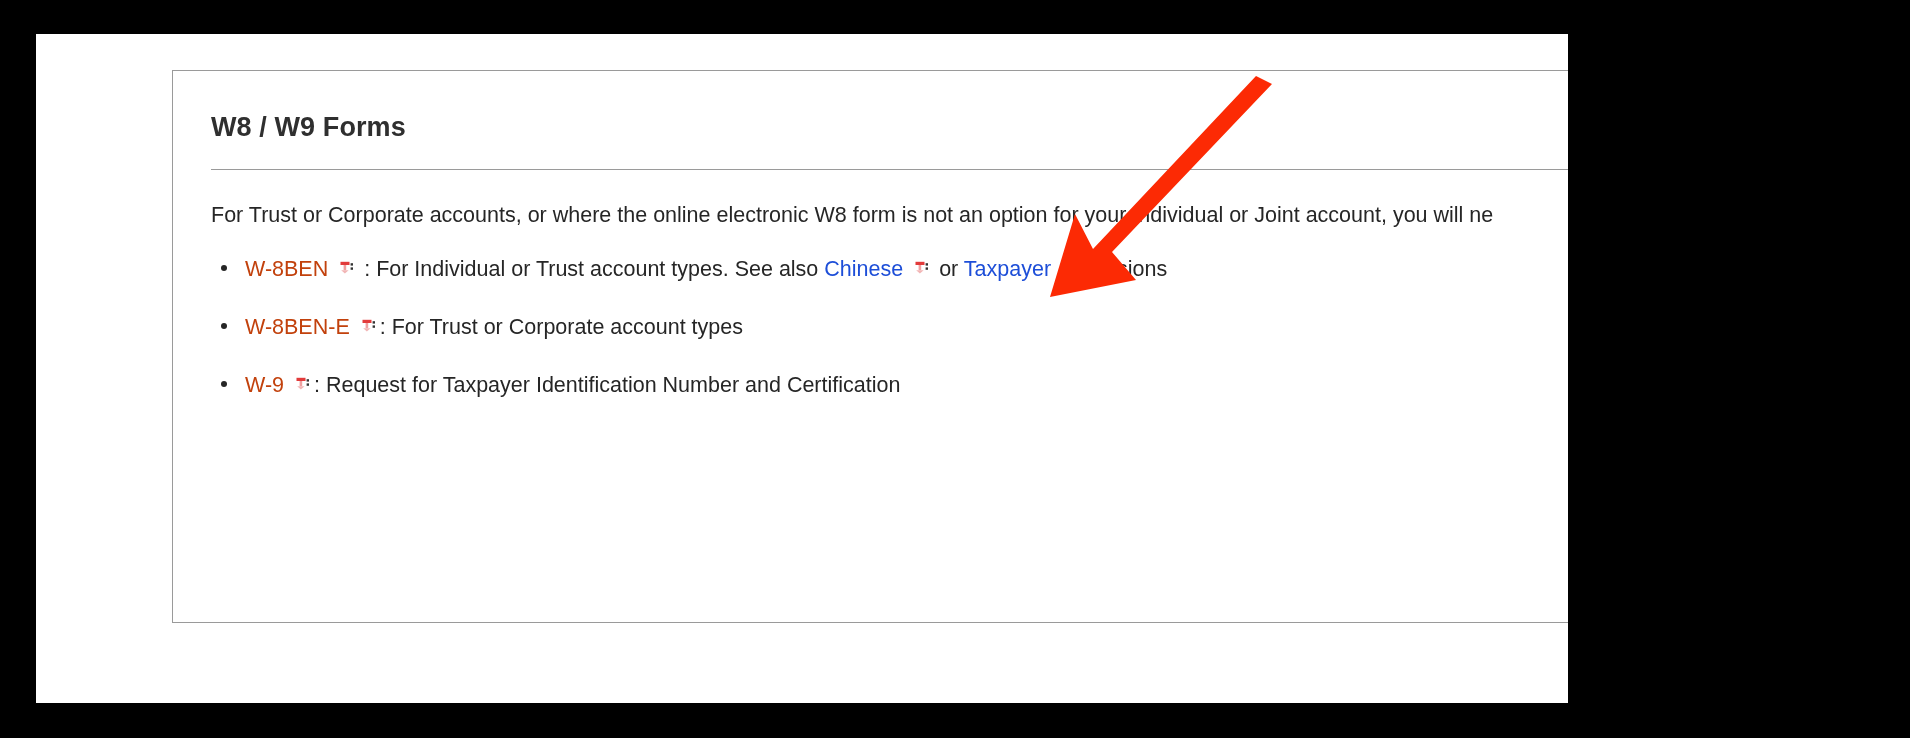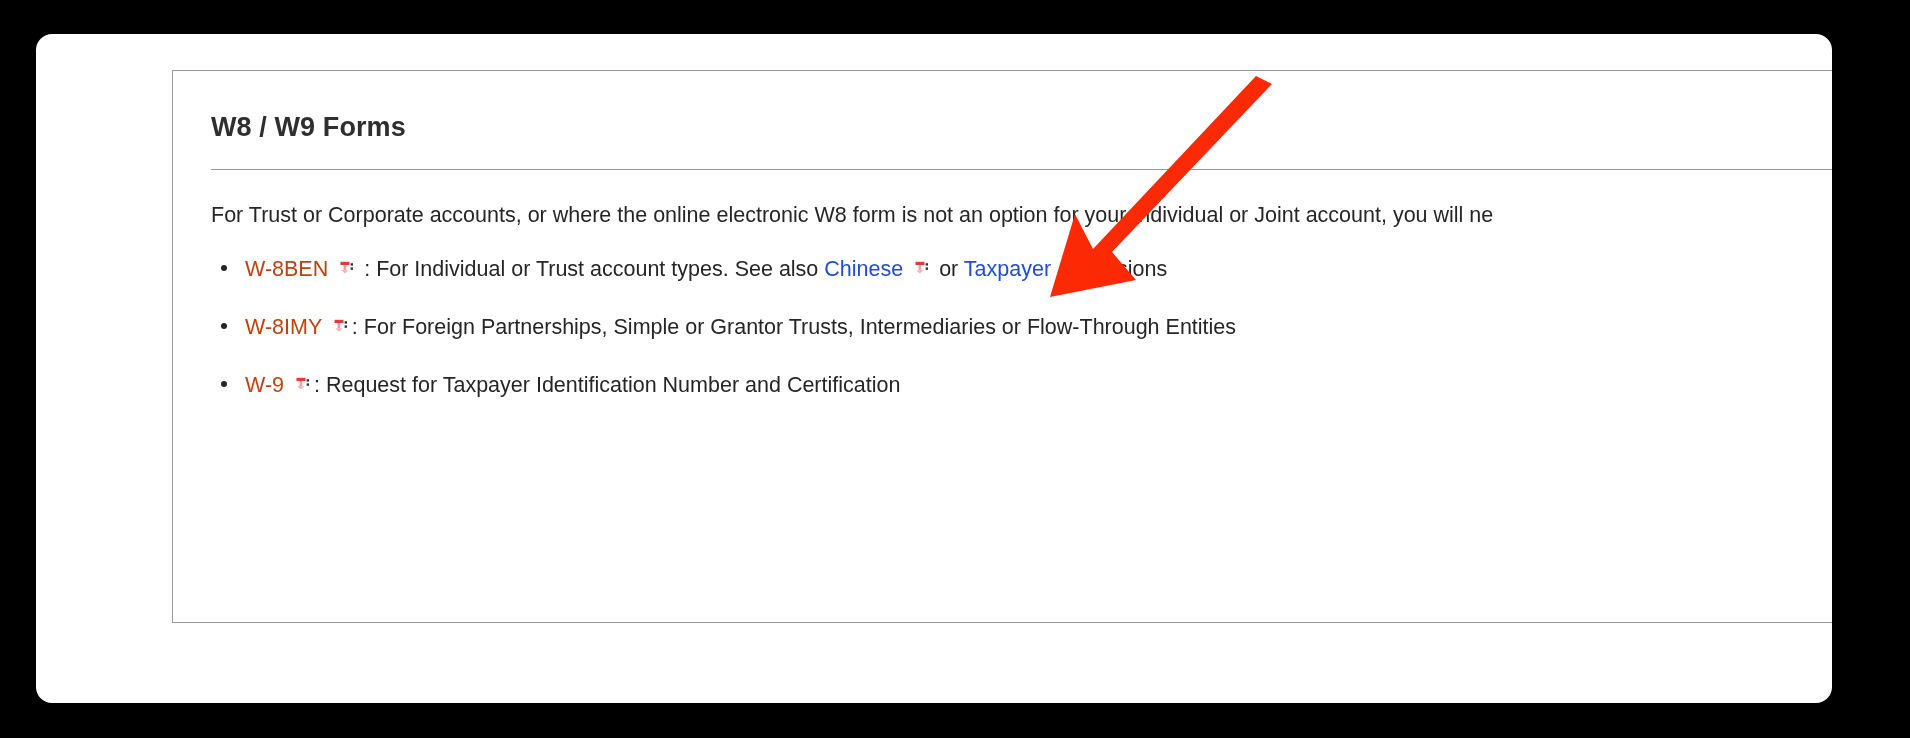--- a/index.html
+++ b/index.html
@@ -14,25 +14,24 @@
     background: #000000;
     font-family: "Liberation Sans", sans-serif;
     position: relative;
   }
 
   
   #page-viewport {
     position: absolute;
     left: 36px;
     top: 34px;
-    width: 1796px;
+    width: 1532px;
     height: 669px;
     background: #ffffff;
     overflow: hidden;
-    border-radius: 16px;
   }
 
   
   #forms-card {
     position: absolute;
     left: 136px;
     top: 36px;
     width: 1760px;          
     height: 553px;
     background: #ffffff;
@@ -170,34 +169,34 @@
             <svg viewBox="0 0 15 15" width="15" height="15" aria-hidden="true">
               <rect x="1.5" y="0.8" width="9" height="3.2" fill="#e23b3b"></rect>
               <rect x="4.6" y="4" width="2.6" height="5.2" fill="#f0a0a0"></rect>
               <path d="M2.2 9.2 L9.6 9.2 L5.9 12.6 Z" fill="#f2b5b5"></path>
               <rect x="11.6" y="2.2" width="2.4" height="2.4" fill="#333333"></rect>
               <rect x="11.6" y="6.4" width="2.4" height="2.4" fill="#333333"></rect>
             </svg>
           </span><span> versions</span>
         </li>
 
-
         <li class="form-item">
           <span class="bullet-dot"></span>
-          <a class="form-link">W-8IMY</a>
-          <span class="pdf-icon">
-            <svg viewBox="0 0 15 15" width="15" height="15" aria-hidden="true">
-              <rect x="1.5" y="0.8" width="9" height="3.2" fill="#e23b3b"></rect>
-              <rect x="4.6" y="4" width="2.6" height="5.2" fill="#f0a0a0"></rect>
-              <path d="M2.2 9.2 L9.6 9.2 L5.9 12.6 Z" fill="#f2b5b5"></path>
-              <rect x="11.6" y="2.2" width="2.4" height="2.4" fill="#333333"></rect>
-              <rect x="11.6" y="6.4" width="2.4" height="2.4" fill="#333333"></rect>
-            </svg>
-          </span><span>: For Foreign Partnerships, Simple or Grantor Trusts, Intermediaries or Flow-Through Entities</span>
+          <a class="form-link">W-8BEN-E</a>
+          <span class="pdf-icon">
+            <svg viewBox="0 0 15 15" width="15" height="15" aria-hidden="true">
+              <rect x="1.5" y="0.8" width="9" height="3.2" fill="#e23b3b"></rect>
+              <rect x="4.6" y="4" width="2.6" height="5.2" fill="#f0a0a0"></rect>
+              <path d="M2.2 9.2 L9.6 9.2 L5.9 12.6 Z" fill="#f2b5b5"></path>
+              <rect x="11.6" y="2.2" width="2.4" height="2.4" fill="#333333"></rect>
+              <rect x="11.6" y="6.4" width="2.4" height="2.4" fill="#333333"></rect>
+            </svg>
+          </span><span>: For Trust or Corporate account types</span>
         </li>
+
 
         <li class="form-item">
           <span class="bullet-dot"></span>
           <a class="form-link">W-9</a>
           <span class="pdf-icon">
             <svg viewBox="0 0 15 15" width="15" height="15" aria-hidden="true">
               <rect x="1.5" y="0.8" width="9" height="3.2" fill="#e23b3b"></rect>
               <rect x="4.6" y="4" width="2.6" height="5.2" fill="#f0a0a0"></rect>
               <path d="M2.2 9.2 L9.6 9.2 L5.9 12.6 Z" fill="#f2b5b5"></path>
               <rect x="11.6" y="2.2" width="2.4" height="2.4" fill="#333333"></rect>

